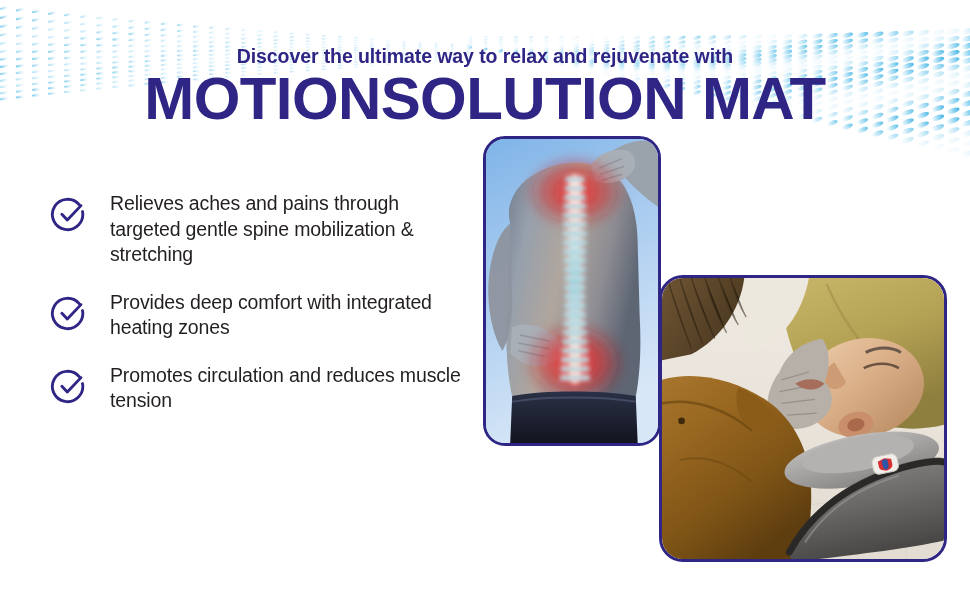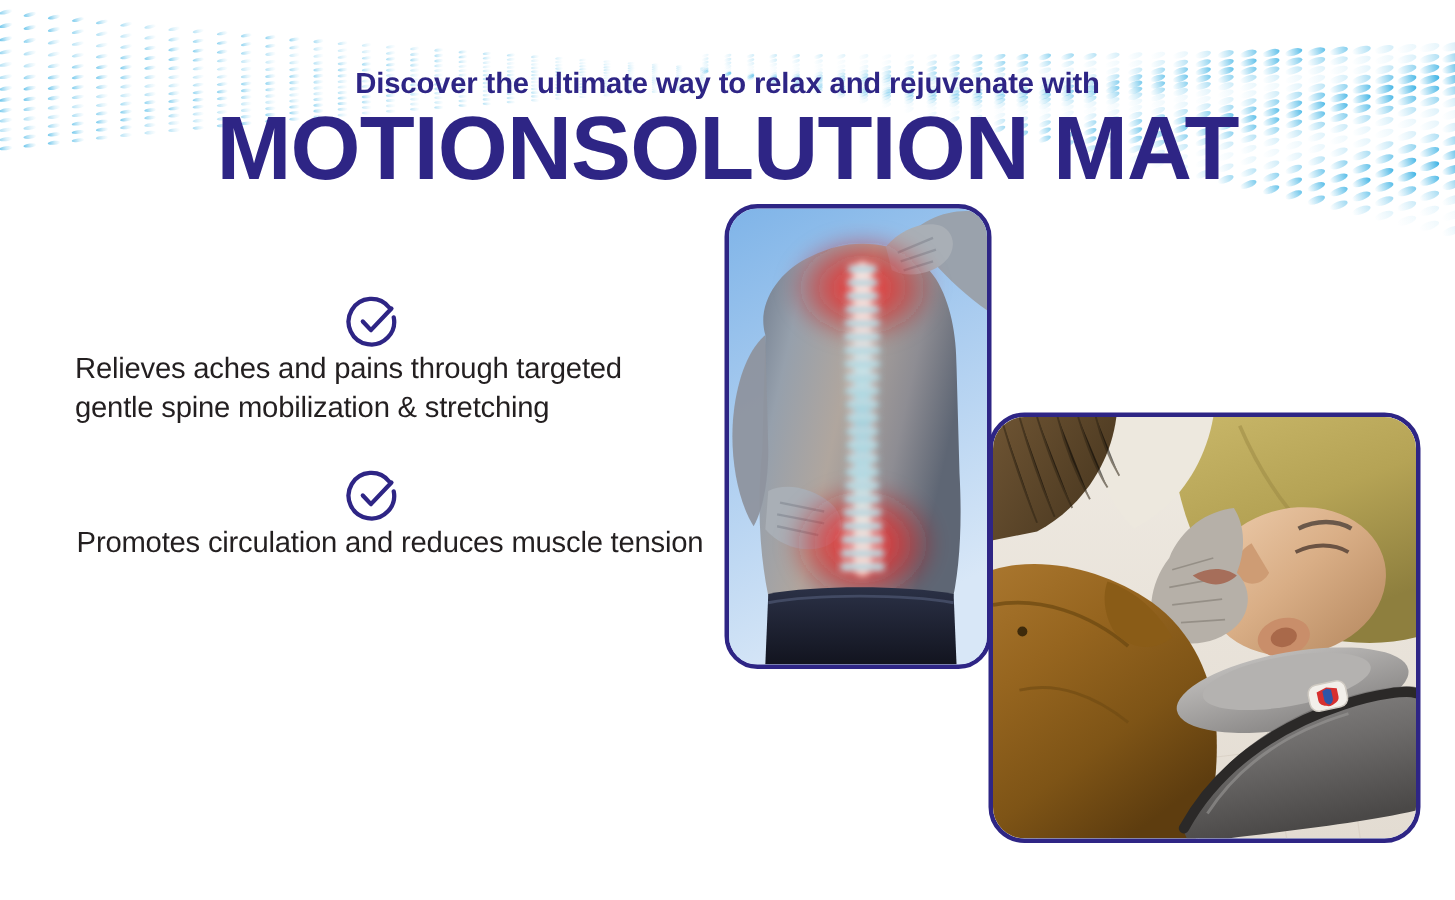--- a/index.html
+++ b/index.html
@@ -20,21 +20,21 @@
     font-size:19.5px;font-weight:bold;color:#2E2585;letter-spacing:-0.1px;
     line-height:26px;white-space:nowrap;
   }
   #title{
     font-size:60px;font-weight:bold;color:#2E2585;letter-spacing:-0.6px;
     line-height:56px;margin-top:2px;white-space:nowrap;
   }
 
   
   #benefits{position:absolute;left:50px;top:190px;width:420px;}
-  .benefit{display:flex;align-items:center;margin-bottom:21px;flex-direction:column;}
+  .benefit{display:flex;align-items:flex-start;margin-bottom:21px;}
   .benefit:last-child{margin-bottom:0;}
   .check-wrap{flex:0 0 38px;width:38px;height:38px;margin-right:22px;margin-top:5px;}
   .check-wrap svg{display:block;width:38px;height:38px;}
   .benefit-text{
     font-size:19.5px;line-height:25.5px;color:#231F20;font-weight:normal;letter-spacing:-0.15px;
     padding-top:1px;
   }
 
   
   .photo-card{
@@ -989,20 +989,29 @@
       <span class="check-wrap">
         <svg viewBox="0 0 40 40" xmlns="http://www.w3.org/2000/svg">
           <path d="M31 10.5 A16 16 0 1 0 34.2 17.4" fill="none" stroke="#2E2585" stroke-width="3" stroke-linecap="round"></path>
           <path d="M12.5 20.3 L18.2 26.4 L32.6 11.2" fill="none" stroke="#2E2585" stroke-width="3" stroke-linecap="round" stroke-linejoin="round"></path>
         </svg>
       </span>
       <span class="benefit-text">Relieves aches and pains through targeted gentle spine mobilization &amp; stretching</span>
     </div>
 
 
+    <div class="benefit">
+      <span class="check-wrap">
+        <svg viewBox="0 0 40 40" xmlns="http://www.w3.org/2000/svg">
+          <path d="M31 10.5 A16 16 0 1 0 34.2 17.4" fill="none" stroke="#2E2585" stroke-width="3" stroke-linecap="round"></path>
+          <path d="M12.5 20.3 L18.2 26.4 L32.6 11.2" fill="none" stroke="#2E2585" stroke-width="3" stroke-linecap="round" stroke-linejoin="round"></path>
+        </svg>
+      </span>
+      <span class="benefit-text">Provides deep comfort with integrated heating zones</span>
+    </div>
 
     <div class="benefit">
       <span class="check-wrap">
         <svg viewBox="0 0 40 40" xmlns="http://www.w3.org/2000/svg">
           <path d="M31 10.5 A16 16 0 1 0 34.2 17.4" fill="none" stroke="#2E2585" stroke-width="3" stroke-linecap="round"></path>
           <path d="M12.5 20.3 L18.2 26.4 L32.6 11.2" fill="none" stroke="#2E2585" stroke-width="3" stroke-linecap="round" stroke-linejoin="round"></path>
         </svg>
       </span>
       <span class="benefit-text">Promotes circulation and reduces muscle tension</span>
     </div>

